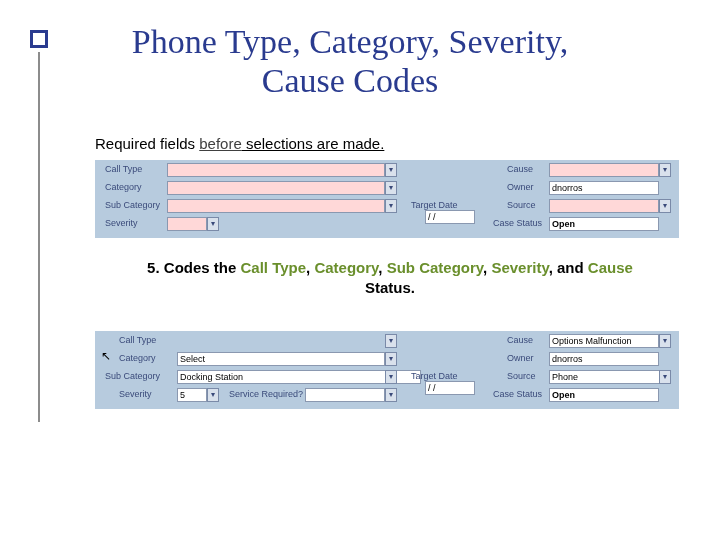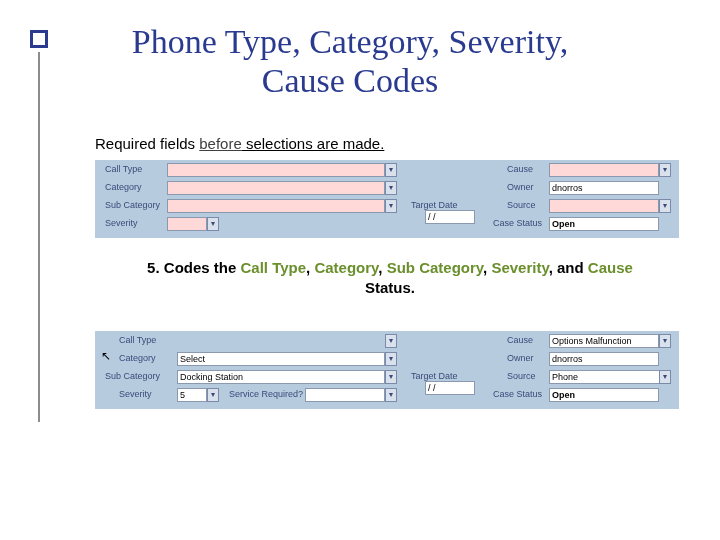--- a/index.html
+++ b/index.html
@@ -174,21 +174,21 @@
     <div class="darr" style="top:3px;left:564px">▾</div>
 
     <div class="flabel" style="top:22px;left:24px">Category</div>
     <div class="finput" style="top:21px;left:82px;width:208px">Select</div>
     <div class="darr" style="top:21px;left:290px">▾</div>
 
     <div class="flabel" style="top:22px;left:412px">Owner</div>
     <div class="finput" style="top:21px;left:454px;width:110px">dnorros</div>
 
     <div class="flabel" style="top:40px;left:10px">Sub Category</div>
-    <div class="finput" style="top:39px;left:82px;width:208px">Docking Station</div>
+    <div class="finput" style="top:39px;left:82px;width:244px">Docking Station</div>
     <div class="darr" style="top:39px;left:290px">▾</div>
 
     <div class="flabel" style="top:40px;left:316px">Target Date</div>
     <div class="finput" style="top:50px;left:330px;width:50px">/ /</div>
 
     <div class="flabel" style="top:40px;left:412px">Source</div>
     <div class="finput" style="top:39px;left:454px;width:114px">Phone</div>
     <div class="darr" style="top:39px;left:564px">▾</div>
 
     <div class="flabel" style="top:58px;left:24px">Severity</div>

